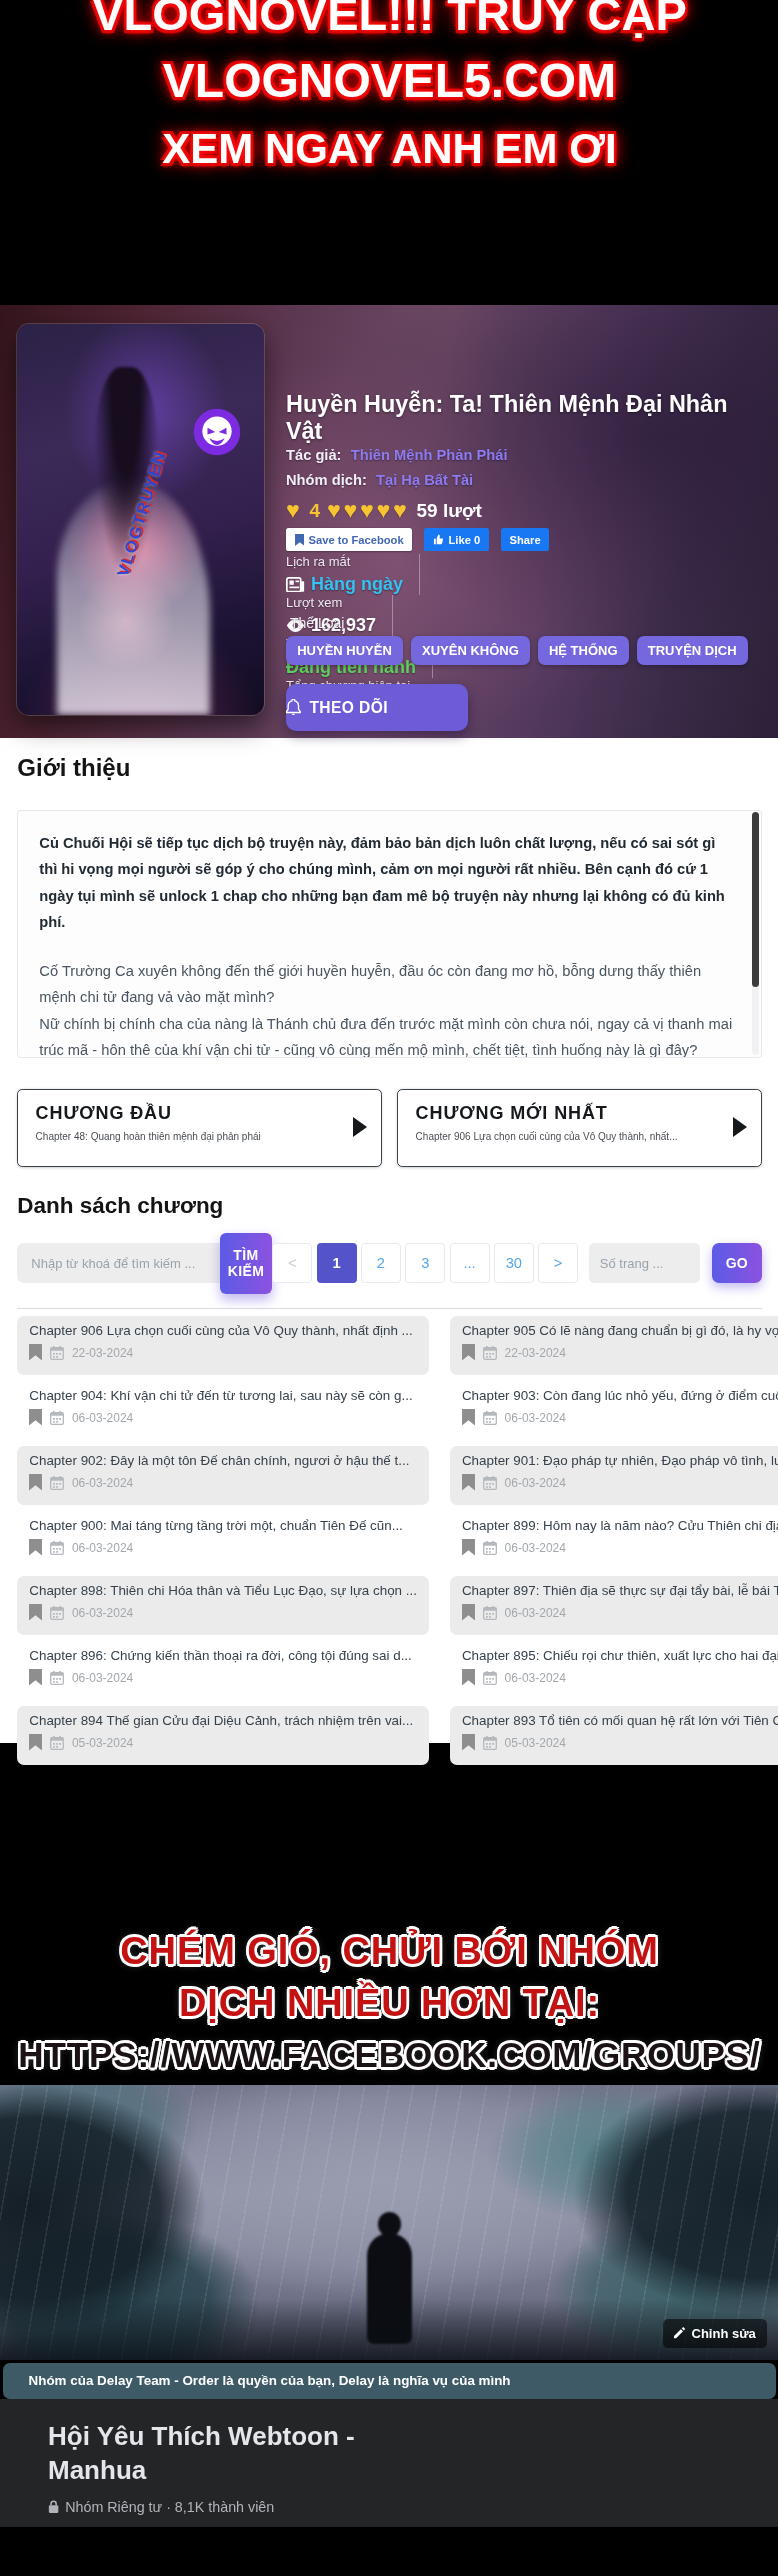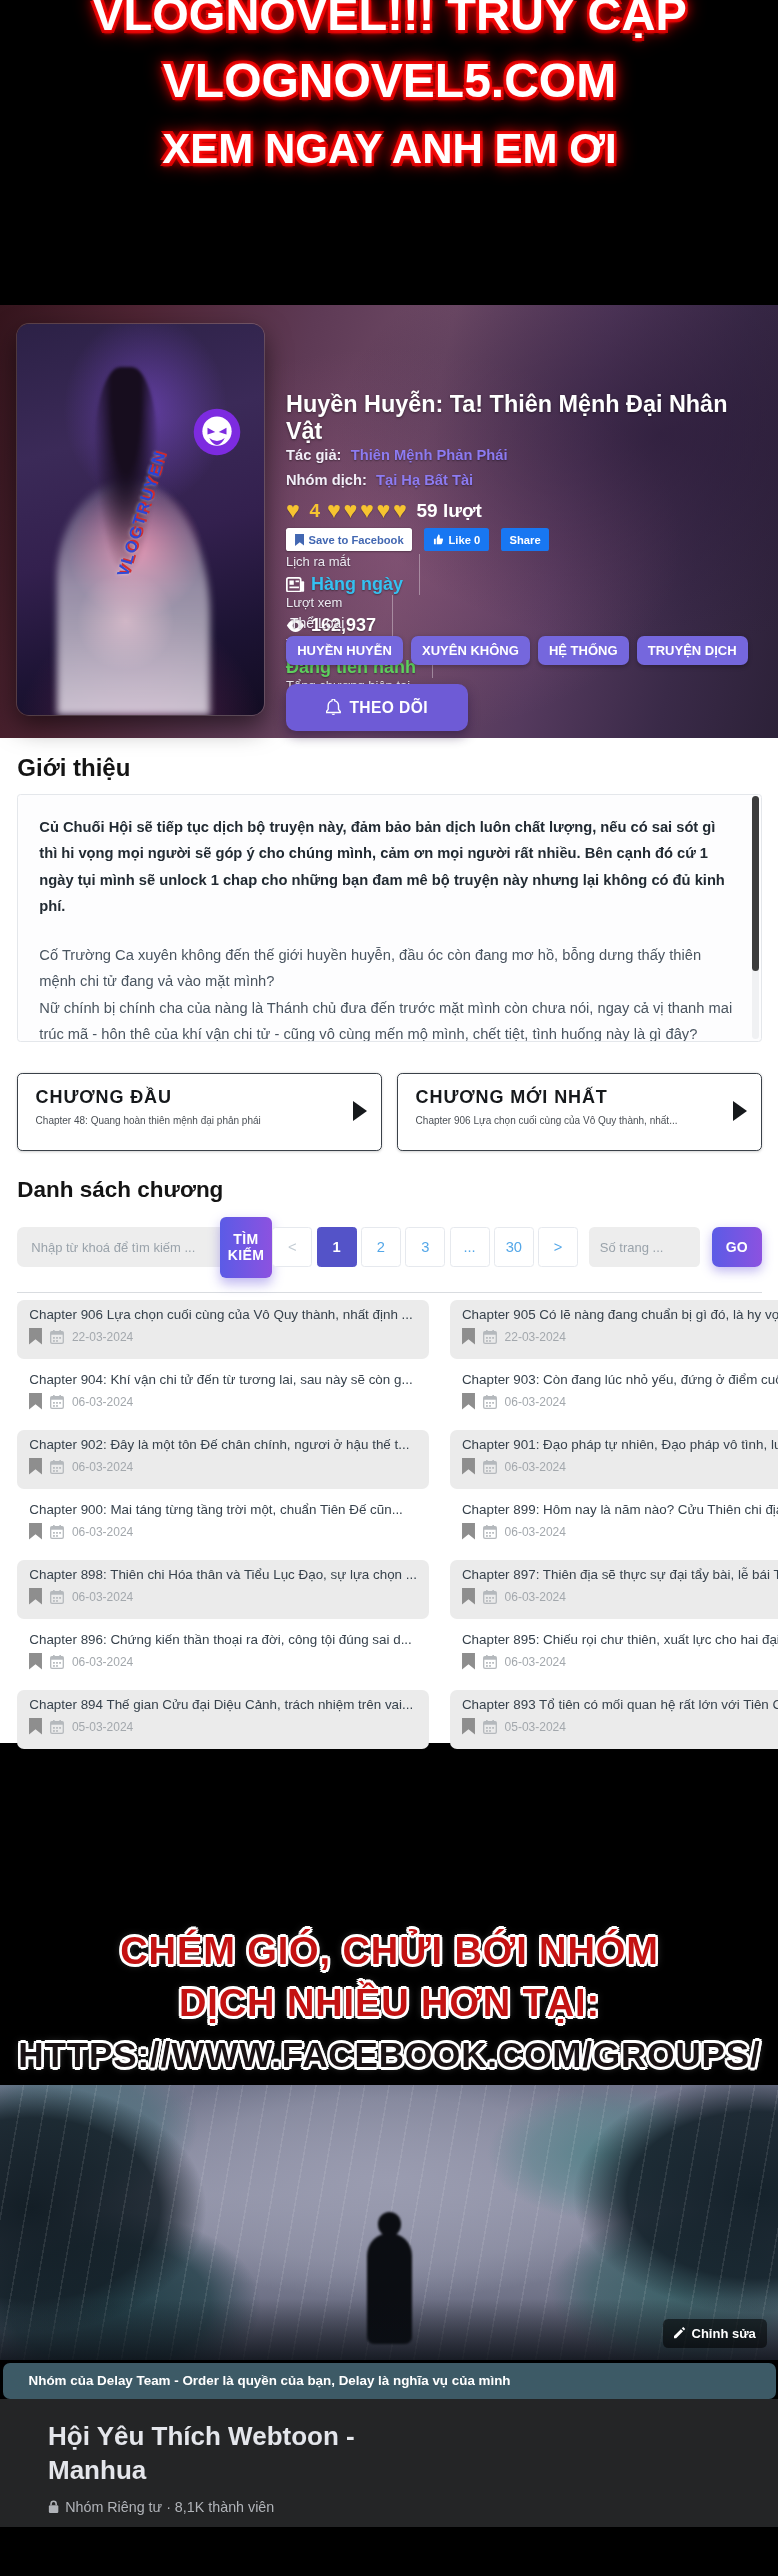--- a/index.html
+++ b/index.html
@@ -73,27 +73,27 @@
   .stat:nth-child(4) .stat-value { color:#fff; }
   .stat-ico { flex:0 0 auto; display:inline-flex; }
 
   .genre-label { position:absolute; top:310px; left:4px; font-size:14px; font-weight:400; color:#f4f1f8;
     text-shadow:0 0.9px 1.7px rgba(0,0,0,.4); }
   .genre-row { position:absolute; top:331px; left:0; display:flex; gap:7.8px; }
   .genre-tag { background:#7567dd; color:#fff; font-size:13px; font-weight:700; padding:7px 11.2px;
     border-radius:7px; cursor:pointer; box-shadow:0 1.7px 4.3px rgba(0,0,0,.25); }
   .follow-btn { position:absolute; top:379px; left:0; width:182px; height:47px; background:#6e5bd6;
     border:none; border-radius:10px; color:#fff; font-family:"Liberation Sans",sans-serif;
-    font-size:15.6px; font-weight:700; display:flex; align-items:center; justify-content:center; gap:8.7px;
+    font-size:15.6px; font-weight:700; display:flex; align-items:center; gap:8.7px;
     cursor:pointer; box-shadow:0 5.2px 12px rgba(30,10,60,.45); letter-spacing:0.4px; }
 
   
   .main { height:1005px; background:#fff; padding:15.6px 17.3px 0 17.3px; }
   .sec-heading { font-size:24px; font-weight:700; color:#141414; }
-  .about-box { margin-top:12px; height:248px; background:#fdfdfe; border:0.9px solid #e4e7eb;
+  .about-box { margin-top:28px; height:248px; background:#fdfdfe; border:0.9px solid #e4e7eb;
     border-radius:3.5px; padding:19px 26px 0 21px; position:relative; overflow:hidden; }
   .about-box p { font-size:14.7px; line-height:1.8; color:#4a5560; }
   .about-box p.lead { font-weight:700; color:#222b33; margin-bottom:22.5px; }
   .about-scrollbar { position:absolute; right:1.7px; top:1.7px; bottom:1.7px; width:7px; background:#f0f1f3;
     border-radius:3.5px; cursor:pointer; }
   .about-thumb { position:absolute; right:0; top:0; width:7px; height:72%; background:#3c3c3c;
     border-radius:3.5px; cursor:pointer; }
 
   .navbox-row { margin-top:31px; display:flex; gap:15.6px; }
   .navbox { flex:1; height:78px; background:#fff; border:1.7px solid #3a4149; border-radius:5.2px;

